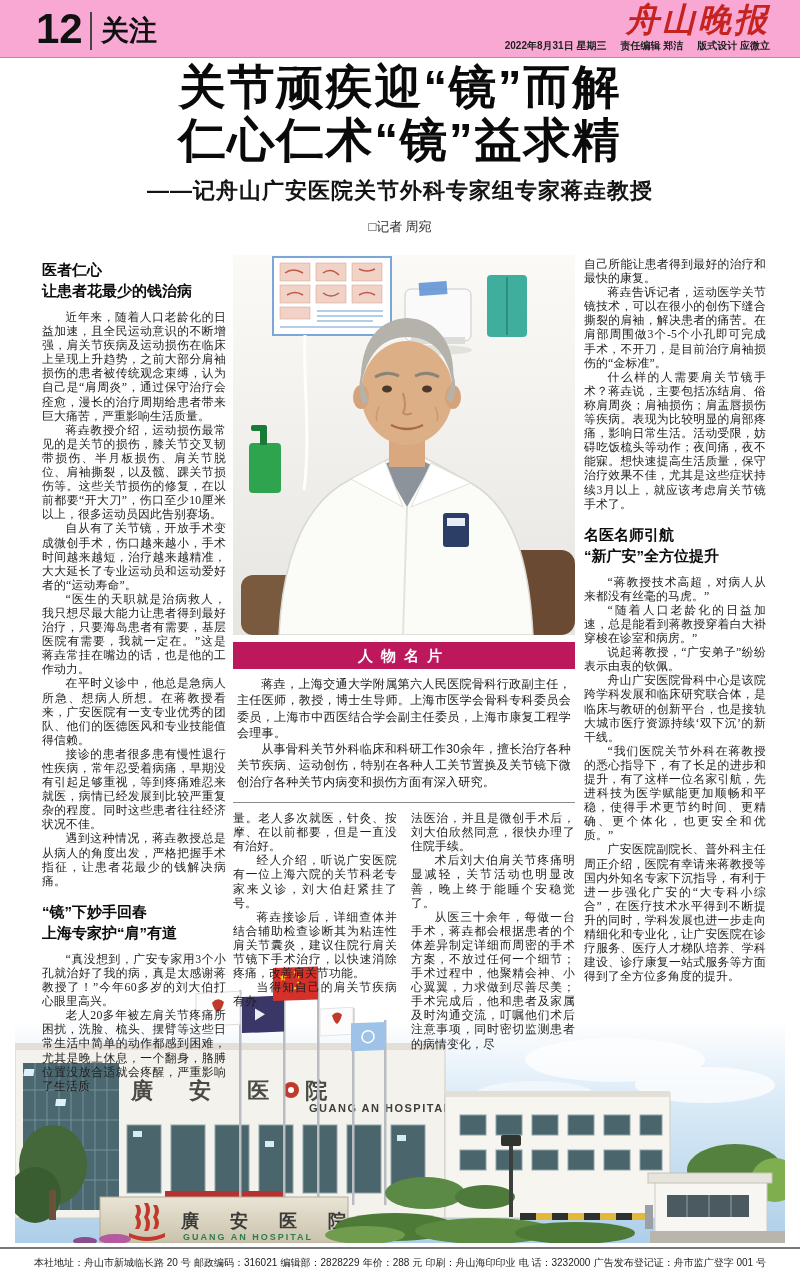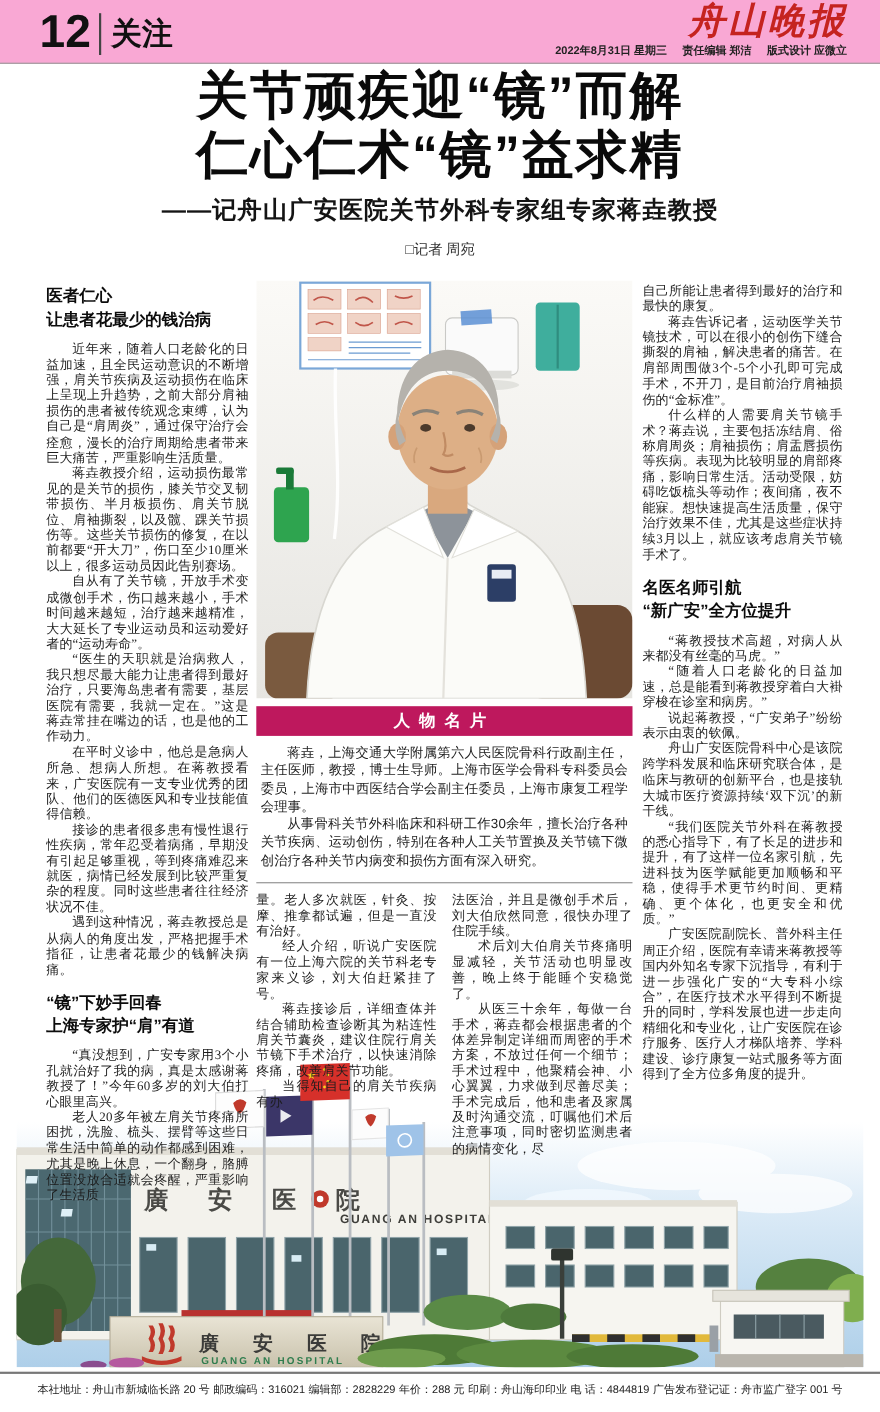--- a/index.html
+++ b/index.html
@@ -346,21 +346,21 @@
       <div class="greenbar">人物名片</div>
       <div class="profile-text">
         <p>蒋垚，上海交通大学附属第六人民医院骨科行政副主任，主任医师，教授，博士生导师。上海市医学会骨科专科委员会委员，上海市中西医结合学会副主任委员，上海市康复工程学会理事。</p>
         <p>从事骨科关节外科临床和科研工作30余年，擅长治疗各种关节疾病、运动创伤，特别在各种人工关节置换及关节镜下微创治疗各种关节内病变和损伤方面有深入研究。</p>
       </div>
       <div class="profile-div"></div>
     </div>
 
     <div class="subcols">
       <div class="subcol">
-        <p class="body noind">量。老人多次就医，针灸、按摩、推拿都试遍，但是一直没有治好。</p>
+        <p class="body noind">量。老人多次就医，针灸、按摩、在以前都要，但是一直没有治好。</p>
         <p class="body">经人介绍，听说广安医院有一位上海六院的关节科老专家来义诊，刘大伯赶紧挂了号。</p>
         <p class="body">蒋垚接诊后，详细查体并结合辅助检查诊断其为粘连性肩关节囊炎，建议住院行肩关节镜下手术治疗，以快速消除疼痛，改善肩关节功能。</p>
         <p class="body">当得知自己的肩关节疾病有办</p>
       </div>
       <div class="subcol">
         <p class="body noind">法医治，并且是微创手术后，刘大伯欣然同意，很快办理了住院手续。</p>
         <p class="body">术后刘大伯肩关节疼痛明显减轻，关节活动也明显改善，晚上终于能睡个安稳觉了。</p>
         <p class="body">从医三十余年，每做一台手术，蒋垚都会根据患者的个体差异制定详细而周密的手术方案，不放过任何一个细节；手术过程中，他聚精会神、小心翼翼，力求做到尽善尽美；手术完成后，他和患者及家属及时沟通交流，叮嘱他们术后注意事项，同时密切监测患者的病情变化，尽</p>
       </div>
     </div>
@@ -382,18 +382,18 @@
     <p class="body">广安医院副院长、普外科主任周正介绍，医院有幸请来蒋教授等国内外知名专家下沉指导，有利于进一步强化广安的“大专科小综合”，在医疗技术水平得到不断提升的同时，学科发展也进一步走向精细化和专业化，让广安医院在诊疗服务、医疗人才梯队培养、学科建设、诊疗康复一站式服务等方面得到了全方位多角度的提升。</p>
   </div>
 
   <div class="abs footer">
     <div class="footer-row">
       <span>本社地址：舟山市新城临长路 20 号</span>
       <span>邮政编码：316021</span>
       <span>编辑部：2828229</span>
       <span>年价：288 元</span>
       <span>印刷：舟山海印印业</span>
-      <span>电 话：4844819</span>
+      <span>电 话：3232000</span>
       <span>广告发布登记证：舟市监广登字 001 号</span>
     </div>
   </div>
 
 </div>
 
 </body></html>

